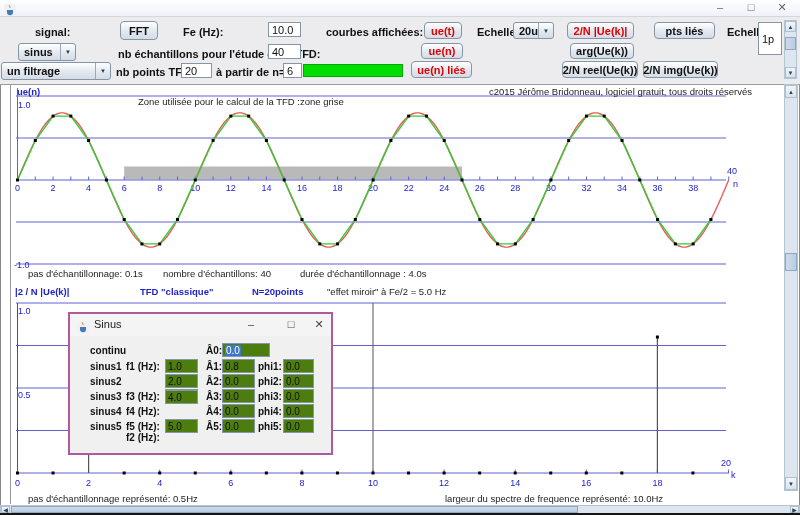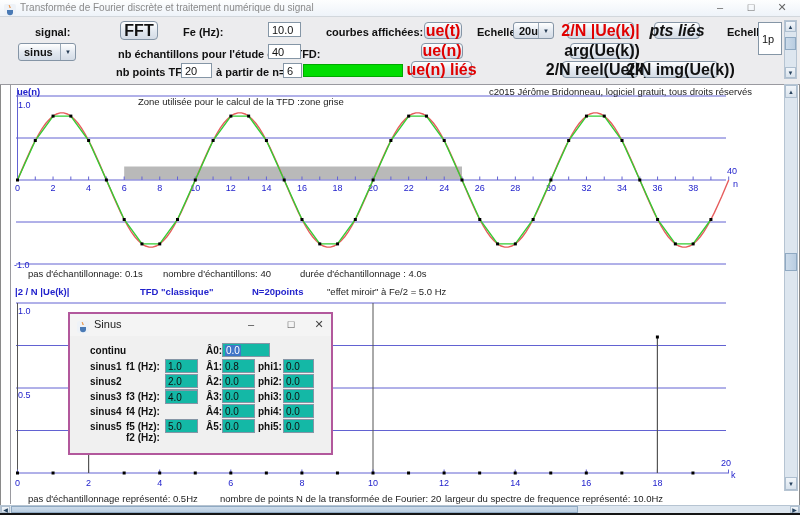--- a/index.html
+++ b/index.html
@@ -8,21 +8,21 @@
   .abs{position:absolute;}
   
   .titlebar{left:0;top:0;width:800px;height:16px;background:linear-gradient(#fdfefe,#eef3f9);border-bottom:1px solid #d2d7dc;}
   .title-text{left:20px;top:2px;font-size:10px;color:#8a8a8a;white-space:nowrap;}
   .winctl{top:0;width:16px;height:14px;font-size:11px;color:#666;text-align:center;line-height:14px;cursor:default;}
   
   .toolbar{left:0;top:17px;width:800px;height:67px;background:#ececee;border-bottom:1px solid #9a9aa0;}
   .lbl{position:absolute;font-size:11px;font-weight:bold;color:#111;white-space:nowrap;}
   .btn{position:absolute;display:flex;align-items:center;justify-content:center;
        background:linear-gradient(#ffffff,#e2e8f0 55%,#d4dce6);border:1px solid #8595a6;border-radius:4px;
-       font-size:16px;font-weight:bold;color:#111;white-space:nowrap;box-sizing:border-box;}
+       font-size:11px;font-weight:bold;color:#111;white-space:nowrap;box-sizing:border-box;}
   .btn.red{color:#e00000;}
   .combo{position:absolute;display:flex;align-items:center;justify-content:space-between;
          background:linear-gradient(#ffffff,#e2e8f0 55%,#d4dce6);border:1px solid #8595a6;border-radius:3px;
          font-size:11px;font-weight:bold;color:#111;box-sizing:border-box;padding-left:5px;}
   .combo .arrow{width:14px;height:100%;display:flex;align-items:center;justify-content:center;
          border-left:1px solid #9aa8b6;font-size:6px;color:#243a52;}
   .field{position:absolute;background:#fff;border:1px solid #8596a6;font-size:11px;color:#111;
          box-sizing:border-box;display:flex;align-items:center;padding-left:3px;white-space:nowrap;}
   .greenfield{position:absolute;background:#00dd00;border:1px solid #00a800;box-sizing:border-box;}
   
@@ -35,73 +35,76 @@
   .sb-thumb.h{background:linear-gradient(#ccdbea,#b9cde1);}
   .sb-btn{position:absolute;background:linear-gradient(#f2f6fa,#d8e2ec);border:1px solid #aebfd0;box-sizing:border-box;
           display:flex;align-items:center;justify-content:center;font-size:6px;color:#27435f;}
   
   .dialog{left:68px;top:312px;width:265px;height:143px;background:#f0f0f0;border:2px solid #b2589c;
           box-sizing:border-box;z-index:30;}
   .dlg-title{position:absolute;left:0;top:0;width:100%;height:22px;background:#f4f4f4;}
   .dlg-title-text{position:absolute;left:24px;top:4px;font-size:11px;color:#222;}
   .dlg-ctl{position:absolute;top:2px;width:18px;height:16px;text-align:center;font-size:11px;color:#444;line-height:16px;}
   .dlg-lbl{position:absolute;font-size:10px;font-weight:bold;color:#111;white-space:nowrap;}
-  .dlg-field{position:absolute;background:#14b8a6;border:1px solid #8596a6;font-size:10px;color:#111;
+  .dlg-field{position:absolute;background:#4d7c0f;border:1px solid #8596a6;font-size:10px;color:#111;
              box-sizing:border-box;height:14px;display:flex;align-items:center;padding-left:2px;}
   .sel{background:#3f76c8;color:#fff;padding:0 1px;}
   .border-left-panel{left:10px;top:84px;width:1px;height:420px;background:#9a9aa0;}
   .blackstrip{left:0;top:513px;width:800px;height:2px;background:#151515;}
   svg text{font-family:"Liberation Sans",sans-serif;}
 </style>
 </head>
 <body>
 
 <div class="screen">
 
   <div class="abs titlebar">
     <span class="abs" style="left:4px;top:2px;">
       <svg width="12" height="12" viewBox="0 0 12 12">
           <rect x="0" y="0" width="12" height="12" rx="2" fill="#eef2f7"></rect>
           <path d="M3 6h6v2.2a3 3 0 0 1-6 0z" fill="#4a7ab5"></path>
           <path d="M5 1.2c1.4 1 .1 1.6 1.4 2.8" stroke="#e76f00" stroke-width="1" fill="none"></path>
         </svg>
     </span>
-    <span class="abs title-text">Transformée de Fourier discrète et traitement numérique du signal</span>
     <span class="abs winctl" style="left:712px;">–</span>
     <span class="abs winctl" style="left:743px;">□</span>
     <span class="abs winctl" style="left:774px;">✕</span>
   </div>
 
   <div class="abs toolbar">
 
     <span class="lbl" style="left:35px;top:9px;">signal:</span>
     <div class="btn" style="left:120px;top:4px;width:38px;height:19px;">FFT</div>
     <span class="lbl" style="left:183px;top:9px;">Fe (Hz):</span>
     <div class="field" style="left:268px;top:5px;width:33px;height:15px;">10.0</div>
     <span class="lbl" style="left:326px;top:9px;">courbes affichées:</span>
     <div class="btn red" style="left:424px;top:5px;width:38px;height:17px;">ue(t)</div>
     <span class="lbl" style="left:477px;top:9px;">Echelle V</span>
     <div class="combo" style="left:513px;top:5px;width:41px;height:17px;">
       <span>20u</span>
       <span class="arrow">▼</span>
     </div>
     <div class="btn red" style="left:567px;top:5px;width:67px;height:17px;">2/N |Ue(k)|</div>
-    <div class="btn" style="left:654px;top:5px;width:46px;height:17px;font-style:italic;">pts liés</div>
+    <div class="btn" style="left:654px;top:5px;width:61px;height:17px;">pts liés</div>
     <span class="lbl" style="left:727px;top:9px;">Echelle V</span>
     <div class="field" style="left:758px;top:5px;width:24px;height:33px;">1p</div>
 
     <div class="combo" style="left:18px;top:26px;width:58px;height:18px;">
       <span>sinus</span>
       <span class="arrow">▼</span>
     </div>
     <span class="lbl" style="left:118px;top:31px;">nb échantillons pour l'étude de la TFD:</span>
     <div class="field" style="left:268px;top:27px;width:33px;height:15px;">40</div>
     <div class="btn red" style="left:421px;top:26px;width:42px;height:16px;">ue(n)</div>
     <div class="btn" style="left:570px;top:26px;width:64px;height:16px;">arg(Ue(k))</div>
 
+    <div class="combo" style="left:1px;top:45px;width:110px;height:18px;">
+      <span>un filtrage</span>
+      <span class="arrow">▼</span>
+    </div>
     <span class="lbl" style="left:116px;top:49px;">nb points TFD, N:</span>
     <div class="field" style="left:181px;top:46px;width:31px;height:15px;">20</div>
     <span class="lbl" style="left:216px;top:49px;">à partir de n=</span>
     <div class="field" style="left:283px;top:46px;width:19px;height:15px;">6</div>
     <div class="greenfield" style="left:303px;top:47px;width:100px;height:13px;"></div>
     <div class="btn red" style="left:411px;top:44px;width:61px;height:17px;">ue(n) liés</div>
     <div class="btn" style="left:562px;top:44px;width:76px;height:17px;">2/N reel(Ue(k))</div>
     <div class="btn" style="left:643px;top:44px;width:75px;height:17px;">2/N img(Ue(k))</div>
 
     <div class="sb-track" style="left:784px;top:3px;width:13px;height:59px;">
@@ -293,21 +296,20 @@
       <rect x="513.6999999999999" y="175.5" width="3" height="3" fill="#000"></rect>
       <rect x="549.25" y="175.5" width="3" height="3" fill="#000"></rect>
       <rect x="584.8" y="175.5" width="3" height="3" fill="#000"></rect>
       <rect x="620.3499999999999" y="175.5" width="3" height="3" fill="#000"></rect>
       <line x1="657.4" y1="177" x2="657.4" y2="41" stroke="#555555" stroke-width="1.2"></line>
       <rect x="655.9" y="39.5" width="3" height="3" fill="#000"></rect>
       <rect x="691.4499999999999" y="175.5" width="3" height="3" fill="#000"></rect>
     </svg>
 
   <span class="small abs" style="left:28px;top:493px;">pas d'échantillonnage représenté: 0.5Hz</span>
-  <span class="small abs" style="left:220px;top:493px;">nombre de points N de la transformée de Fourier: 20</span>
   <span class="small abs" style="left:445px;top:493px;">largeur du spectre de frequence représenté: 10.0Hz</span>
 
   <div class="sb-track abs" style="left:784px;top:84px;width:14px;height:407px;">
     <div class="sb-btn" style="left:0;top:0;width:12px;height:13px;">▲</div>
     <div class="sb-thumb" style="left:0;top:168px;width:12px;height:18px;"></div>
     <div class="sb-btn" style="left:0;bottom:0;width:12px;height:13px;">▼</div>
   </div>
 
   <div class="sb-track abs" style="left:0;top:505px;width:800px;height:9px;">
     <div class="sb-btn" style="left:0;top:0;width:9px;height:7px;">◀</div>

